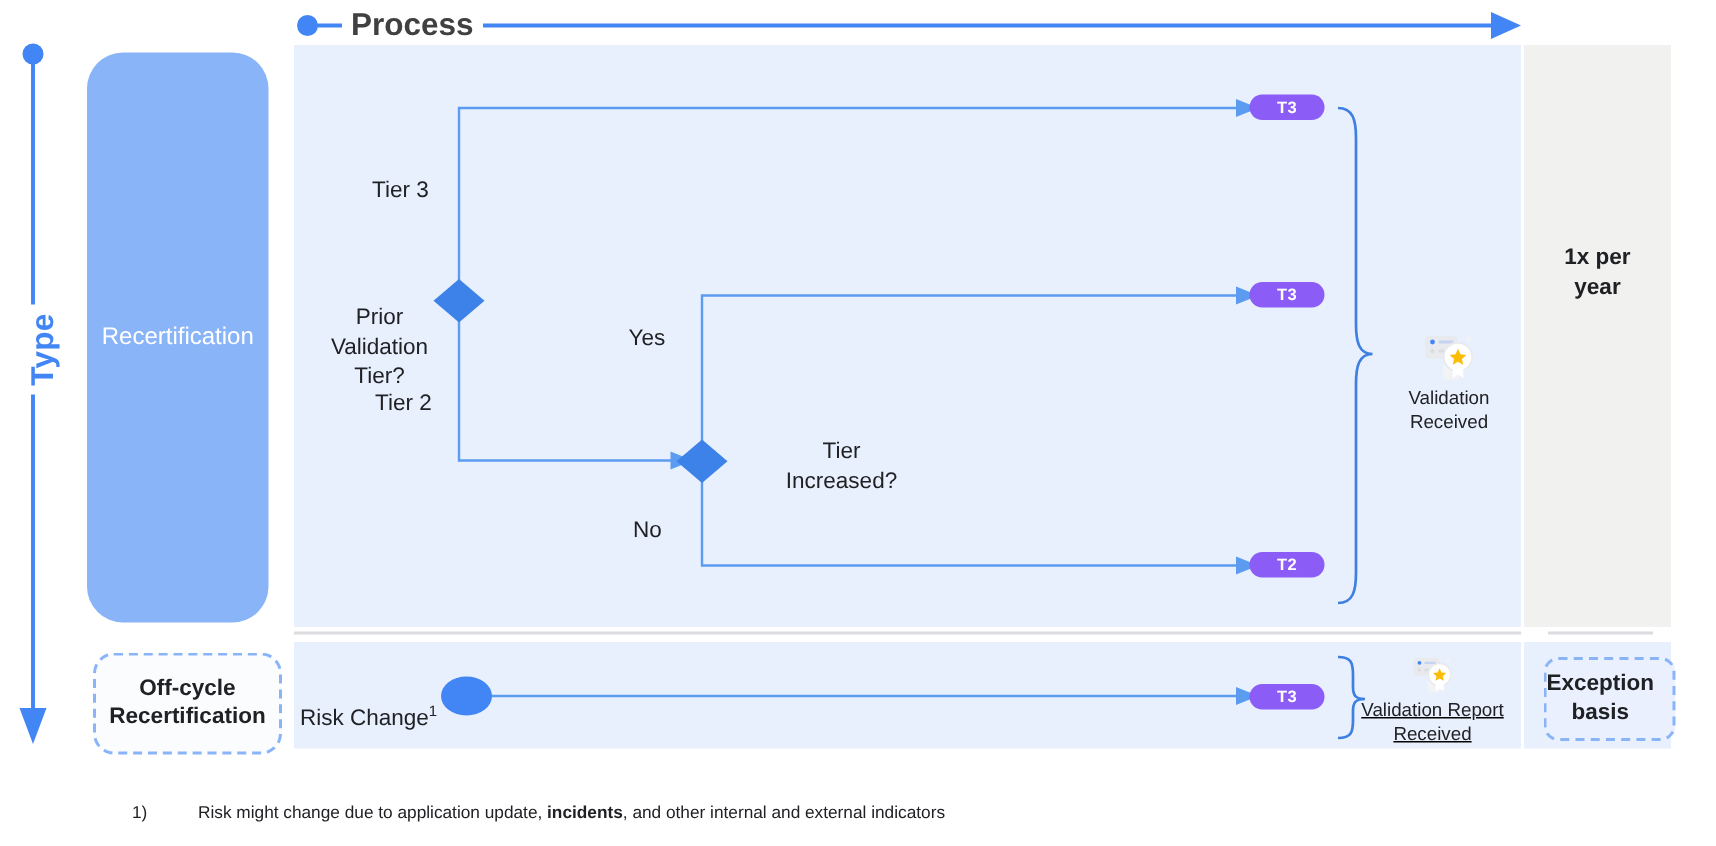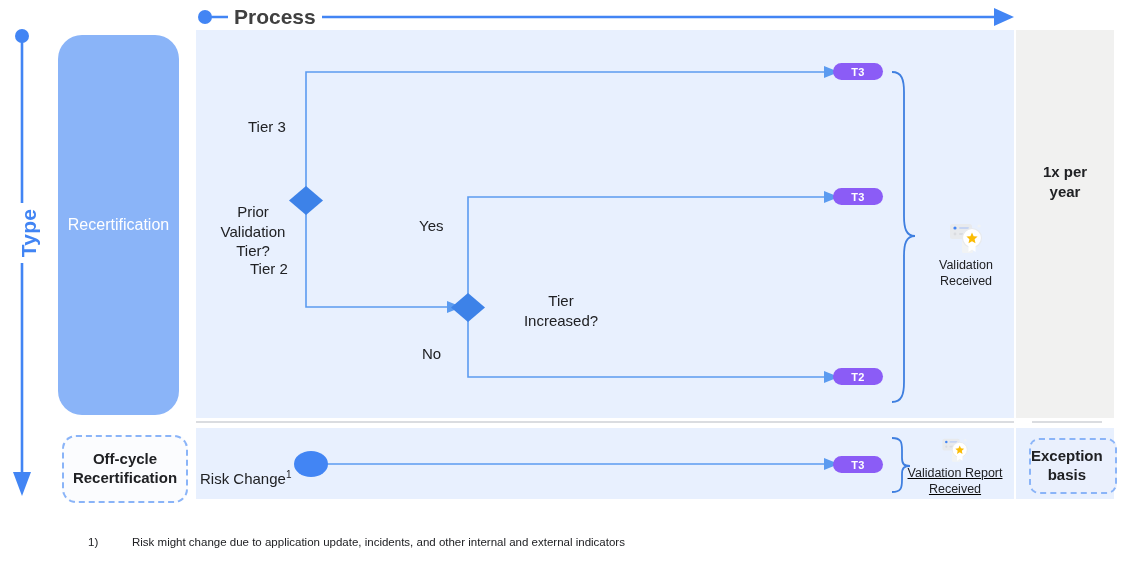--- a/index.html
+++ b/index.html
@@ -200,21 +200,21 @@
   .award-icon { display: block; margin: 0 auto; }
 
   
   #footnote {
     left: 88px; top: 536px; width: 900px;
     font-size: 11.5px;
     color: #202124;
     font-family: "Liberation Sans", sans-serif;
   }
   #footnote-marker { display: inline-block; width: 44px; }
-  #footnote-text b { font-weight: normal; }
+  #footnote-text b { font-weight: bold; }
 
   svg { overflow: visible; }
 </style>
 </head>
 <body>
 
 <div class="stage">
 
   <div class="abs" id="type-axis">
     <svg width="40" height="470" viewBox="0 0 40 470">

